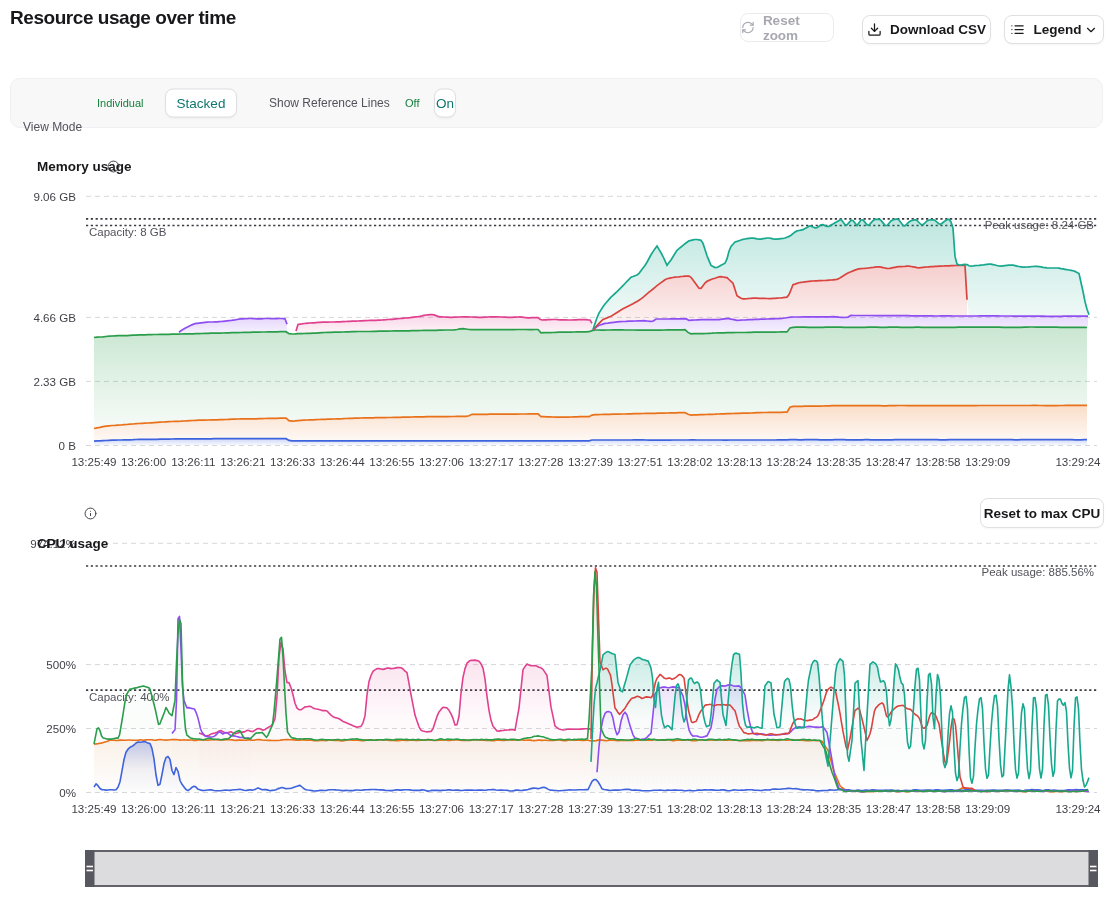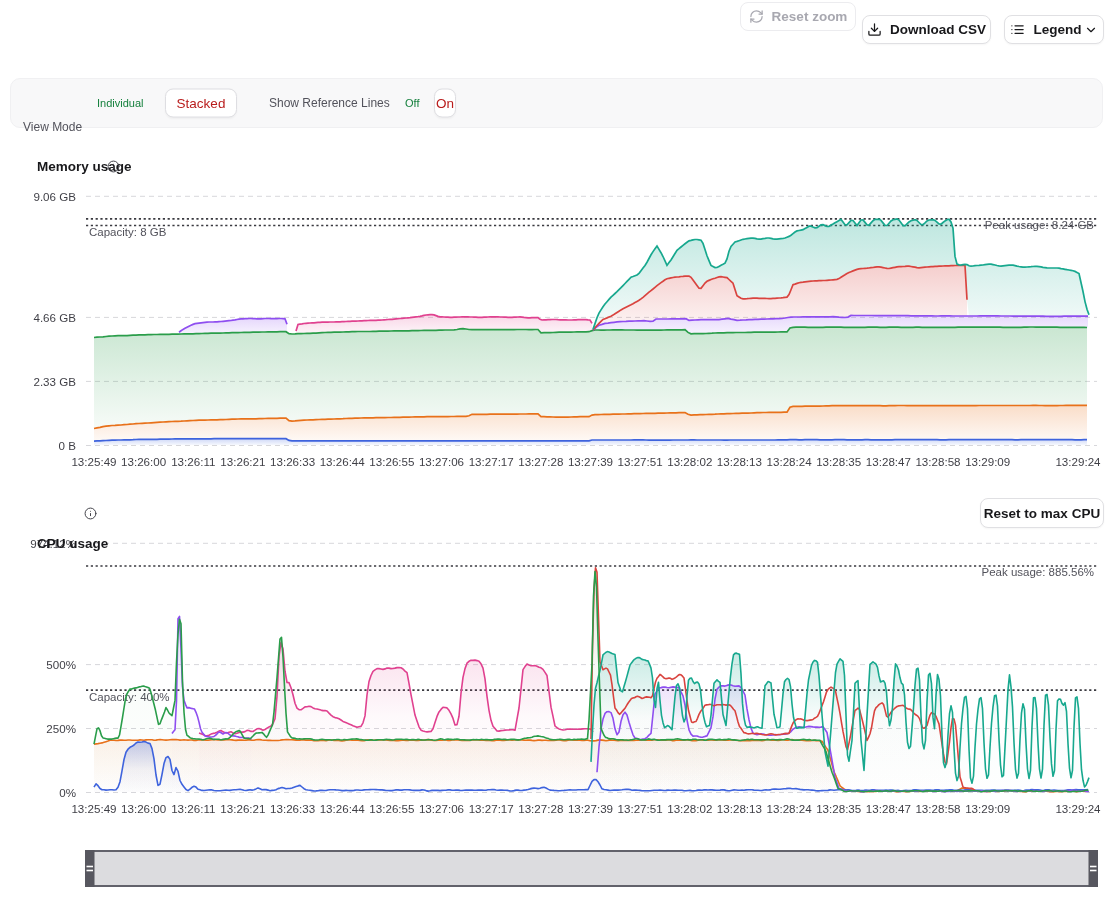--- a/index.html
+++ b/index.html
@@ -12,21 +12,21 @@
   font-size:13.5px; font-weight:700; color:#18181b; box-shadow:0 1px 2px rgba(0,0,0,.04); }
 .btn .ic { width:15px; height:15px; }
 .btn .chev { width:14px; height:14px; margin-left:-6px; }
 .btn.dis { color:#a8a8b0; border-color:#ececef; box-shadow:none; font-weight:600; }
 .toolbar { position:absolute; left:10px; top:78px; width:1093px; height:50px;
   background:#f8f8f9; border:1px solid #f0f0f2; border-radius:10px; }
 .tlab { position:absolute; top:50%; transform:translateY(-50%); font-size:12px; color:#52525b; }
 .topt { position:absolute; top:50%; transform:translateY(-50%); font-size:11px; color:#15803d; }
 .tbtn { position:absolute; top:50%; transform:translateY(-50%); display:flex; align-items:center; justify-content:center; height:29px;
   background:#fff; border:1px solid #dedee2; border-radius:8px; font-size:13.5px;
-  font-weight:400; color:#b91c1c; box-shadow:0 1px 2px rgba(0,0,0,.04); }
+  font-weight:400; color:#0f766e; box-shadow:0 1px 2px rgba(0,0,0,.04); }
 .sechead { position:absolute; font-size:13.5px; font-weight:700; color:#18181b;padding-left:28px; }
 .info { position:absolute; width:13px; height:13px; }
 .ax { font-size:11.6px; fill:#3f3f46; font-family:"Liberation Sans",sans-serif; }
 .rl { font-size:11.5px; fill:#52525b; font-family:"Liberation Sans",sans-serif; }
 #chart { position:absolute; left:0; top:0; }
 </style></head>
 <body>
 <div id="page">
   <svg id="chartbg" width="0" height="0"></svg>
   <svg id="chart" width="1116" height="906" viewBox="0 0 1116 906">
@@ -190,21 +190,22 @@
       <path d="M591.0,761.9L592.5,730.8L594.0,705.0L595.5,688.2L597.0,682.7L598.5,676.3L600.0,670.4L601.5,662.9L603.0,654.9L604.5,653.5L606.0,652.3L607.5,651.6L609.0,652.0L610.5,652.7L612.0,653.5L613.5,654.1L615.0,654.6L616.5,668.7L618.0,682.5L619.5,686.8L621.0,691.1L622.5,691.9L624.0,686.5L625.5,681.5L627.0,676.1L628.5,670.5L630.0,665.1L631.5,662.9L633.0,660.9L634.5,659.3L636.0,658.3L637.5,657.6L639.0,657.5L640.5,658.3L642.0,659.4L643.5,659.7L645.0,660.0L646.5,660.8L648.0,660.9L649.5,664.1L651.0,668.1L652.5,678.0L654.0,699.4L655.5,707.4L657.0,688.8L658.5,682.3L660.0,700.5L661.5,715.3L663.0,722.7L664.5,727.6L666.0,726.8L667.5,725.5L669.0,726.3L670.5,727.9L672.0,729.7L673.5,713.1L675.0,696.6L676.5,685.5L678.0,683.9L679.5,687.7L681.0,703.3L682.5,715.8L684.0,721.9L685.5,718.3L687.0,695.7L688.5,680.2L690.0,678.3L691.5,678.0L693.0,681.5L694.5,683.6L696.0,682.4L697.5,682.1L699.0,683.9L700.5,690.3L702.0,704.7L703.5,716.0L705.0,722.4L706.5,726.7L708.0,726.0L709.5,725.5L711.0,715.3L712.5,699.4L714.0,683.3L715.5,681.5L717.0,679.9L718.5,681.3L720.0,682.3L721.5,698.4L723.0,714.5L724.5,720.0L726.0,725.5L727.5,708.5L729.0,691.7L730.5,676.4L732.0,663.9L733.5,654.9L735.0,653.4L736.5,653.1L738.0,653.9L739.5,654.2L741.0,673.9L742.5,703.4L744.0,717.8L745.5,725.1L747.0,727.3L748.5,727.1L750.0,726.9L751.5,727.2L753.0,727.6L754.5,727.8L756.0,727.1L757.5,726.7L759.0,727.5L760.5,728.0L762.0,728.1L763.5,706.9L765.0,685.8L766.5,683.8L768.0,681.6L769.5,682.1L771.0,683.0L772.5,698.7L774.0,714.3L775.5,720.8L777.0,727.8L778.5,727.5L780.0,726.8L781.5,710.4L783.0,693.9L784.5,681.8L786.0,679.5L787.5,678.3L789.0,679.5L790.5,686.6L792.0,704.0L793.5,717.3L795.0,723.6L796.5,728.2L798.0,728.1L799.5,727.6L801.0,727.4L802.5,727.6L804.0,727.8L805.5,710.9L807.0,693.8L808.5,680.0L810.0,672.7L811.5,665.4L813.0,662.0L814.5,660.4L816.0,660.8L817.5,662.4L819.0,675.9L820.5,695.4L822.0,714.7L823.5,732.8L825.0,751.5L826.5,759.1L828.0,766.1L829.5,747.5L831.0,728.7L832.5,709.9L834.0,691.3L835.5,672.5L837.0,664.2L838.5,661.4L840.0,658.8L841.5,660.1L843.0,661.4L844.5,675.5L846.0,715.3L847.5,755.1L849.0,761.2L850.5,750.5L852.0,740.3L853.5,712.0L855.0,683.2L856.5,681.7L858.0,680.7L859.5,710.5L861.0,740.1L862.5,755.2L864.0,770.5L865.5,743.3L867.0,715.6L868.5,689.7L870.0,664.3L871.5,663.2L873.0,661.8L874.5,663.0L876.0,664.1L877.5,667.3L879.0,675.9L880.5,682.0L882.0,681.2L883.5,680.8L885.0,683.1L886.5,692.3L888.0,713.5L889.5,725.7L891.0,720.0L892.5,707.3L894.0,680.9L895.5,663.9L897.0,665.9L898.5,670.0L900.0,677.8L901.5,683.2L903.0,684.6L904.5,694.8L906.0,722.2L907.5,742.3L909.0,748.5L910.5,746.4L912.0,727.9L913.5,708.0L915.0,685.0L916.5,669.2L918.0,668.2L919.5,679.8L921.0,716.3L922.5,742.6L924.0,748.9L925.5,740.3L927.0,701.5L928.5,675.0L930.0,673.3L931.5,683.7L933.0,717.4L934.5,728.7L936.0,695.3L937.5,674.5L939.0,679.5L940.5,696.0L942.0,735.1L943.5,762.8L945.0,767.6L946.5,762.1L948.0,734.8L949.5,713.7L951.0,705.8L952.5,712.4L954.0,747.5L955.5,773.1L957.0,780.6L958.5,776.2L960.0,747.8L961.5,723.7L963.0,708.3L964.5,697.4L966.0,696.4L967.5,708.9L969.0,749.0L970.5,778.1L972.0,783.2L973.5,776.2L975.0,747.4L976.5,724.0L978.0,709.4L979.5,698.8L981.0,697.7L982.5,708.6L984.0,742.7L985.5,768.8L987.0,778.3L988.5,775.0L990.0,747.2L991.5,723.2L993.0,706.9L994.5,695.8L996.0,695.2L997.5,705.9L999.0,738.9L1000.5,764.8L1002.0,776.8L1003.5,775.5L1005.0,747.4L1006.5,718.6L1008.0,689.7L1009.5,674.9L1011.0,686.9L1012.5,706.9L1014.0,742.8L1015.5,769.3L1017.0,778.1L1018.5,773.2L1020.0,739.1L1021.5,712.8L1023.0,703.7L1024.5,709.1L1026.0,743.1L1027.5,769.0L1029.0,778.5L1030.5,770.3L1032.0,726.8L1033.5,697.8L1035.0,697.6L1036.5,708.7L1038.0,743.1L1039.5,769.2L1041.0,778.0L1042.5,769.1L1044.0,725.2L1045.5,695.2L1047.0,694.4L1048.5,705.1L1050.0,738.0L1051.5,763.9L1053.0,776.3L1054.5,770.8L1056.0,729.3L1057.5,700.8L1059.0,698.9L1060.5,699.3L1062.0,703.4L1063.5,705.1L1065.0,702.6L1066.5,711.5L1068.0,743.6L1069.5,768.1L1071.0,777.8L1072.5,770.3L1074.0,727.3L1075.5,697.9L1077.0,696.9L1078.5,708.4L1080.0,743.2L1081.5,769.7L1083.0,780.3L1084.5,786.9L1086.0,785.3L1087.5,781.6L1089.0,777.6" fill="none" stroke="#17a88e" stroke-width="1.6" stroke-linejoin="round"></path>
       <path d="M94.0,744.2L95.5,736.4L97.0,728.8L98.5,727.9L100.0,730.7L101.5,735.7L103.0,737.9L104.5,738.3L106.0,738.7L107.5,739.1L109.0,739.0L110.5,739.1L112.0,739.1L113.5,738.7L115.0,738.4L116.5,738.1L118.0,738.1L119.5,735.0L121.0,726.4L122.5,717.5L124.0,708.0L125.5,698.7L127.0,693.9L128.5,691.2L130.0,689.0L131.5,689.1L133.0,688.6L134.5,688.1L136.0,687.9L137.5,687.4L139.0,686.9L140.5,686.7L142.0,686.3L143.5,686.0L145.0,686.5L146.5,686.9L148.0,687.5L149.5,688.3L151.0,692.6L152.5,698.5L154.0,704.3L155.5,710.3L157.0,717.3L158.5,724.4L160.0,723.7L161.5,719.6L163.0,715.9L164.5,712.0L166.0,707.6L167.5,710.0L169.0,713.0L170.5,714.4L172.0,715.7L173.5,708.0L175.0,700.4L176.5,662.4L178.0,633.8L179.5,619.3L181.0,623.8L182.5,681.6L184.0,712.3L185.5,729.2L187.0,735.4L188.5,736.3L190.0,737.7L191.5,738.4L193.0,738.6L194.5,738.7L196.0,739.0L197.5,739.0L199.0,739.1L200.5,739.3L202.0,739.6L203.5,739.8L205.0,739.3L206.5,738.7L208.0,738.5L209.5,738.4L211.0,738.6L212.5,739.1L214.0,739.4L215.5,739.3L217.0,739.2L218.5,739.2L220.0,739.6L221.5,739.7L223.0,739.4L224.5,739.1L226.0,738.9L227.5,739.0L229.0,738.2L230.5,736.8L232.0,735.2L233.5,733.6L235.0,732.4L236.5,731.4L238.0,730.9L239.5,730.6L241.0,732.6L242.5,735.3L244.0,738.0L245.5,738.4L247.0,738.5L248.5,738.5L250.0,738.8L251.5,737.5L253.0,736.0L254.5,734.4L256.0,733.1L257.5,733.0L259.0,732.9L260.5,732.8L262.0,732.4L263.5,733.8L265.0,735.7L266.5,737.3L268.0,735.1L269.5,731.6L271.0,728.2L272.5,724.9L274.0,712.1L275.5,694.7L277.0,677.6L278.5,658.4L280.0,639.0L281.5,637.4L283.0,657.0L284.5,686.4L286.0,713.3L287.5,731.9L289.0,734.2L290.5,736.7L292.0,737.9L293.5,738.1L295.0,738.3L296.5,738.9L298.0,739.0L299.5,738.9L301.0,739.0L302.5,739.0L304.0,738.9L305.5,738.8L307.0,738.7L308.5,738.8L310.0,738.8L311.5,739.1L313.0,739.6L314.5,739.9L316.0,740.0L317.5,740.0L319.0,739.8L320.5,739.5L322.0,739.3L323.5,739.5L325.0,739.7L326.5,739.9L328.0,739.8L329.5,739.7L331.0,740.1L332.5,740.0L334.0,739.8L335.5,739.7L337.0,739.5L338.5,739.5L340.0,739.8L341.5,740.0L343.0,739.8L344.5,739.5L346.0,739.7L347.5,739.8L349.0,739.5L350.5,739.3L352.0,739.1L353.5,739.0L355.0,739.0L356.5,738.9L358.0,739.1L359.5,739.5L361.0,739.6L362.5,739.8L364.0,740.0L365.5,740.1L367.0,740.2L368.5,740.1L370.0,739.9L371.5,739.8L373.0,740.1L374.5,740.3L376.0,740.1L377.5,739.9L379.0,739.8L380.5,739.8L382.0,739.8L383.5,739.9L385.0,739.6L386.5,739.4L388.0,739.5L389.5,739.6L391.0,739.7L392.5,740.0L394.0,739.8L395.5,739.4L397.0,739.3L398.5,739.3L400.0,739.2L401.5,739.2L403.0,739.5L404.5,739.5L406.0,739.3L407.5,739.4L409.0,739.8L410.5,739.8L412.0,739.6L413.5,739.6L415.0,739.8L416.5,739.7L418.0,739.4L419.5,739.5L421.0,739.9L422.5,740.0L424.0,740.0L425.5,740.0L427.0,739.7L428.5,739.6L430.0,739.7L431.5,739.7L433.0,740.0L434.5,740.2L436.0,740.0L437.5,739.7L439.0,739.2L440.5,738.9L442.0,739.0L443.5,739.5L445.0,739.8L446.5,739.3L448.0,739.1L449.5,739.3L451.0,739.4L452.5,739.5L454.0,739.4L455.5,739.2L457.0,739.0L458.5,739.2L460.0,739.7L461.5,739.8L463.0,739.8L464.5,739.9L466.0,740.0L467.5,740.0L469.0,740.0L470.5,740.1L472.0,739.8L473.5,739.6L475.0,739.8L476.5,739.6L478.0,739.7L479.5,739.8L481.0,739.4L482.5,739.5L484.0,739.7L485.5,739.6L487.0,739.5L488.5,739.8L490.0,739.9L491.5,739.9L493.0,739.7L494.5,739.3L496.0,739.2L497.5,739.1L499.0,739.0L500.5,739.2L502.0,739.5L503.5,739.4L505.0,739.4L506.5,739.6L508.0,739.7L509.5,739.5L511.0,739.4L512.5,739.4L514.0,739.3L515.5,739.6L517.0,739.9L518.5,739.9L520.0,739.8L521.5,739.3L523.0,738.7L524.5,738.3L526.0,738.2L527.5,737.9L529.0,737.7L530.5,737.6L532.0,737.2L533.5,736.6L535.0,736.2L536.5,736.1L538.0,735.9L539.5,736.2L541.0,736.5L542.5,736.7L544.0,737.1L545.5,737.8L547.0,738.2L548.5,738.6L550.0,739.4L551.5,739.6L553.0,739.8L554.5,739.8L556.0,739.7L557.5,739.5L559.0,739.4L560.5,739.2L562.0,739.5L563.5,739.8L565.0,739.8L566.5,739.5L568.0,739.3L569.5,739.4L571.0,739.7L572.5,739.7L574.0,739.4L575.5,739.5L577.0,739.4L578.5,739.2L580.0,739.2L581.5,739.1L583.0,739.3L584.5,739.4L586.0,738.9L587.5,738.6L589.0,720.1L590.5,692.2L592.0,664.4L593.5,596.4L595.0,571.6L596.5,586.9L598.0,639.3L599.5,683.8L601.0,728.4L602.5,731.9L604.0,735.3L605.5,737.4L607.0,737.7L608.5,738.6L610.0,738.9L611.5,738.8L613.0,738.8L614.5,739.1L616.0,739.5L617.5,739.7L619.0,739.9L620.5,739.8L622.0,739.7L623.5,739.9L625.0,740.0L626.5,740.0L628.0,740.2L629.5,740.0L631.0,739.7L632.5,739.6L634.0,739.2L635.5,738.8L637.0,738.8L638.5,739.1L640.0,739.7L641.5,739.9L643.0,739.8L644.5,739.9L646.0,739.7L647.5,739.2L649.0,738.9L650.5,739.3L652.0,739.6L653.5,739.3L655.0,739.4L656.5,739.9L658.0,740.2L659.5,740.2L661.0,739.9L662.5,739.7L664.0,739.9L665.5,739.9L667.0,739.6L668.5,739.5L670.0,739.6L671.5,739.6L673.0,739.5L674.5,739.3L676.0,739.0L677.5,738.9L679.0,739.0L680.5,739.4L682.0,739.7L683.5,739.9L685.0,739.9L686.5,739.7L688.0,739.6L689.5,739.9L691.0,739.9L692.5,739.4L694.0,739.2L695.5,739.3L697.0,739.8L698.5,740.0L700.0,739.8L701.5,739.7L703.0,739.8L704.5,740.1L706.0,740.2L707.5,739.6L709.0,739.4L710.5,739.4L712.0,739.4L713.5,739.5L715.0,739.8L716.5,739.9L718.0,739.6L719.5,739.4L721.0,739.6L722.5,739.7L724.0,739.6L725.5,739.6L727.0,739.5L728.5,739.1L730.0,739.2L731.5,739.8L733.0,739.9L734.5,739.9L736.0,740.1L737.5,740.3L739.0,740.5L740.5,740.5L742.0,740.2L743.5,740.0L745.0,739.9L746.5,739.5L748.0,739.4L749.5,739.7L751.0,739.4L752.5,739.4L754.0,739.7L755.5,739.7L757.0,739.7L758.5,739.8L760.0,739.9L761.5,739.9L763.0,739.8L764.5,739.8L766.0,739.7L767.5,739.4L769.0,739.7L770.5,739.8L772.0,739.5L773.5,739.5L775.0,739.8L776.5,739.9L778.0,739.7L779.5,739.6L781.0,739.6L782.5,739.7L784.0,739.7L785.5,739.2L787.0,738.9L788.5,739.0L790.0,739.5L791.5,739.9L793.0,740.1L794.5,740.1L796.0,740.1L797.5,740.1L799.0,740.1L800.5,739.8L802.0,739.5L803.5,739.4L805.0,739.5L806.5,739.9L808.0,739.9L809.5,739.6L811.0,740.0L812.5,740.2L814.0,740.0L815.5,740.1L817.0,740.3L818.5,740.2L820.0,740.3L821.5,743.3L823.0,746.1L824.5,748.6L826.0,751.5L827.5,757.0L829.0,762.1L830.5,767.2L832.0,772.2L833.5,775.9L835.0,779.9L836.5,784.4L838.0,788.6L839.5,789.1L841.0,789.5L842.5,790.4L844.0,791.3L845.5,791.5L847.0,791.4L848.5,791.2L850.0,790.8L851.5,790.8L853.0,791.0L854.5,791.0L856.0,791.0L857.5,790.8L859.0,790.9L860.5,791.3L862.0,791.5L863.5,791.6L865.0,791.5L866.5,791.5L868.0,791.3L869.5,791.0L871.0,791.1L872.5,791.3L874.0,791.3L875.5,791.1L877.0,791.0L878.5,791.1L880.0,790.9L881.5,791.2L883.0,791.2L884.5,791.0L886.0,790.9L887.5,790.9L889.0,791.2L890.5,791.3L892.0,790.9L893.5,790.6L895.0,790.8L896.5,791.2L898.0,791.3L899.5,791.2L901.0,791.2L902.5,791.2L904.0,790.9L905.5,791.0L907.0,791.4L908.5,791.4L910.0,791.1L911.5,790.8L913.0,790.9L914.5,790.8L916.0,790.7L917.5,790.7L919.0,790.8L920.5,791.1L922.0,791.6L923.5,791.4L925.0,791.1L926.5,790.9L928.0,790.8L929.5,790.9L931.0,791.0L932.5,791.1L934.0,791.1L935.5,791.0L937.0,791.2L938.5,791.1L940.0,790.8L941.5,790.8L943.0,791.3L944.5,791.4L946.0,791.1L947.5,790.9L949.0,790.7L950.5,790.8L952.0,790.9L953.5,790.8L955.0,790.8L956.5,790.7L958.0,790.6L959.5,790.6L961.0,790.6L962.5,791.0L964.0,791.1L965.5,791.0L967.0,791.0L968.5,790.9L970.0,790.9L971.5,790.8L973.0,790.8L974.5,790.8L976.0,790.7L977.5,790.7L979.0,791.0L980.5,791.6L982.0,791.7L983.5,791.3L985.0,791.1L986.5,791.0L988.0,791.0L989.5,791.1L991.0,791.1L992.5,790.9L994.0,790.5L995.5,790.6L997.0,791.0L998.5,791.0L1000.0,791.0L1001.5,791.1L1003.0,790.9L1004.5,790.5L1006.0,790.6L1007.5,791.0L1009.0,790.8L1010.5,790.7L1012.0,790.9L1013.5,790.8L1015.0,790.6L1016.5,790.9L1018.0,791.2L1019.5,790.9L1021.0,790.8L1022.5,791.2L1024.0,791.3L1025.5,791.4L1027.0,791.1L1028.5,790.8L1030.0,790.7L1031.5,790.8L1033.0,791.2L1034.5,791.3L1036.0,791.1L1037.5,791.3L1039.0,791.5L1040.5,791.2L1042.0,790.9L1043.5,790.8L1045.0,790.7L1046.5,790.7L1048.0,790.6L1049.5,790.6L1051.0,790.8L1052.5,791.2L1054.0,791.3L1055.5,791.1L1057.0,791.0L1058.5,790.8L1060.0,791.0L1061.5,791.4L1063.0,791.4L1064.5,791.0L1066.0,791.0L1067.5,791.4L1069.0,791.7L1070.5,791.7L1072.0,791.5L1073.5,791.4L1075.0,791.4L1076.5,791.5L1078.0,791.3L1079.5,791.2L1081.0,791.2L1082.5,791.1L1084.0,790.7L1085.5,790.2L1087.0,790.1L1088.5,790.5" fill="none" stroke="#2a9d4a" stroke-width="1.6" stroke-linejoin="round"></path>
       <rect x="86" y="851" width="1011" height="35" fill="#dcdcdf" stroke="#62626b" stroke-width="2"></rect>
       <rect x="85" y="850" width="9.5" height="37" fill="#57575f"></rect>
       <rect x="1088.5" y="850" width="9.5" height="37" fill="#57575f"></rect>
       <line x1="86.5" y1="866.5" x2="93" y2="866.5" stroke="#fff" stroke-width="1.6"></line>
       <line x1="86.5" y1="870.5" x2="93" y2="870.5" stroke="#fff" stroke-width="1.6"></line>
       <line x1="1090.0" y1="866.5" x2="1096.5" y2="866.5" stroke="#fff" stroke-width="1.6"></line>
       <line x1="1090.0" y1="870.5" x2="1096.5" y2="870.5" stroke="#fff" stroke-width="1.6"></line>
     </svg>
-  <div class="btn dis" style="left:740px; top:2px; width:116px;"><svg class="ic" viewBox="0 0 24 24" fill="none" stroke="currentColor" stroke-width="2" stroke-linecap="round" stroke-linejoin="round">
+  <h1>Resource usage over time</h1>
+  <div class="btn dis" style="left:740px; top:13px; width:94px;"><svg class="ic" viewBox="0 0 24 24" fill="none" stroke="currentColor" stroke-width="2" stroke-linecap="round" stroke-linejoin="round">
         <path d="M3 12a9 9 0 0 1 9-9 9.75 9.75 0 0 1 6.74 2.74L21 8"></path>
         <path d="M21 3v5h-5"></path>
         <path d="M21 12a9 9 0 0 1-9 9 9.75 9.75 0 0 1-6.74-2.74L3 16"></path>
         <path d="M8 16H3v5"></path>
       </svg>Reset zoom</div>
   <div class="btn" style="left:862px; top:15px; width:129px;"><svg class="ic" viewBox="0 0 24 24" fill="none" stroke="currentColor" stroke-width="2" stroke-linecap="round" stroke-linejoin="round">
         <path d="M21 15v4a2 2 0 0 1-2 2H5a2 2 0 0 1-2-2v-4"></path>
         <path d="m7 10 5 5 5-5"></path>
         <path d="M12 15V3"></path>
       </svg>Download CSV</div>

